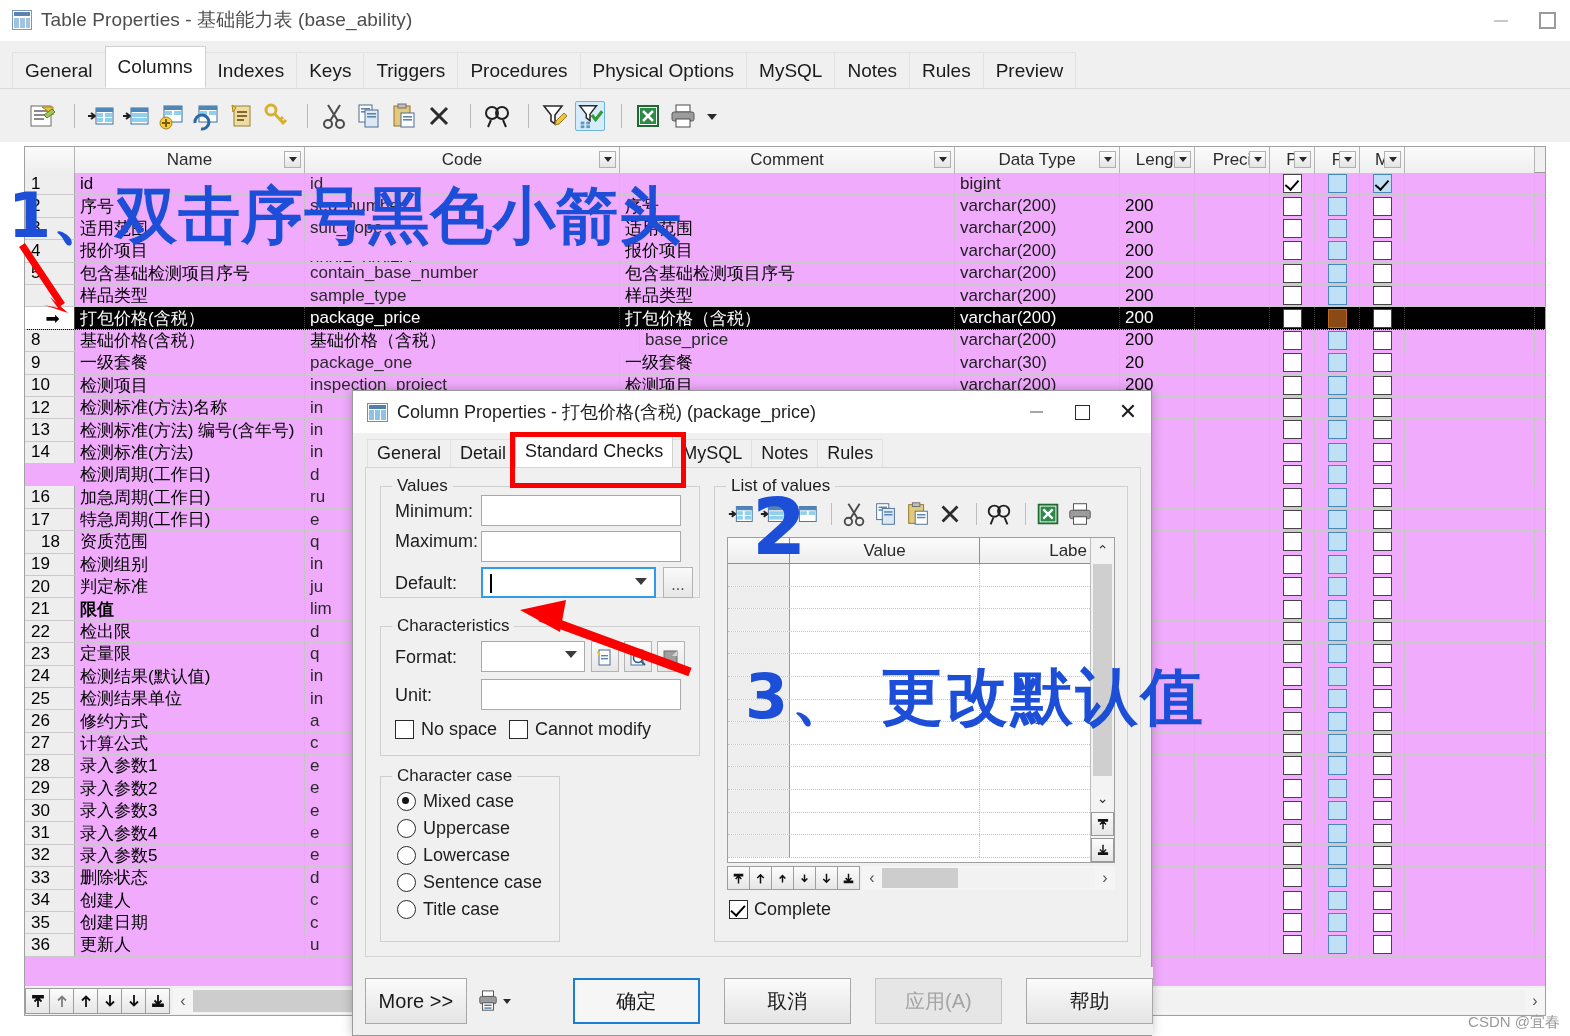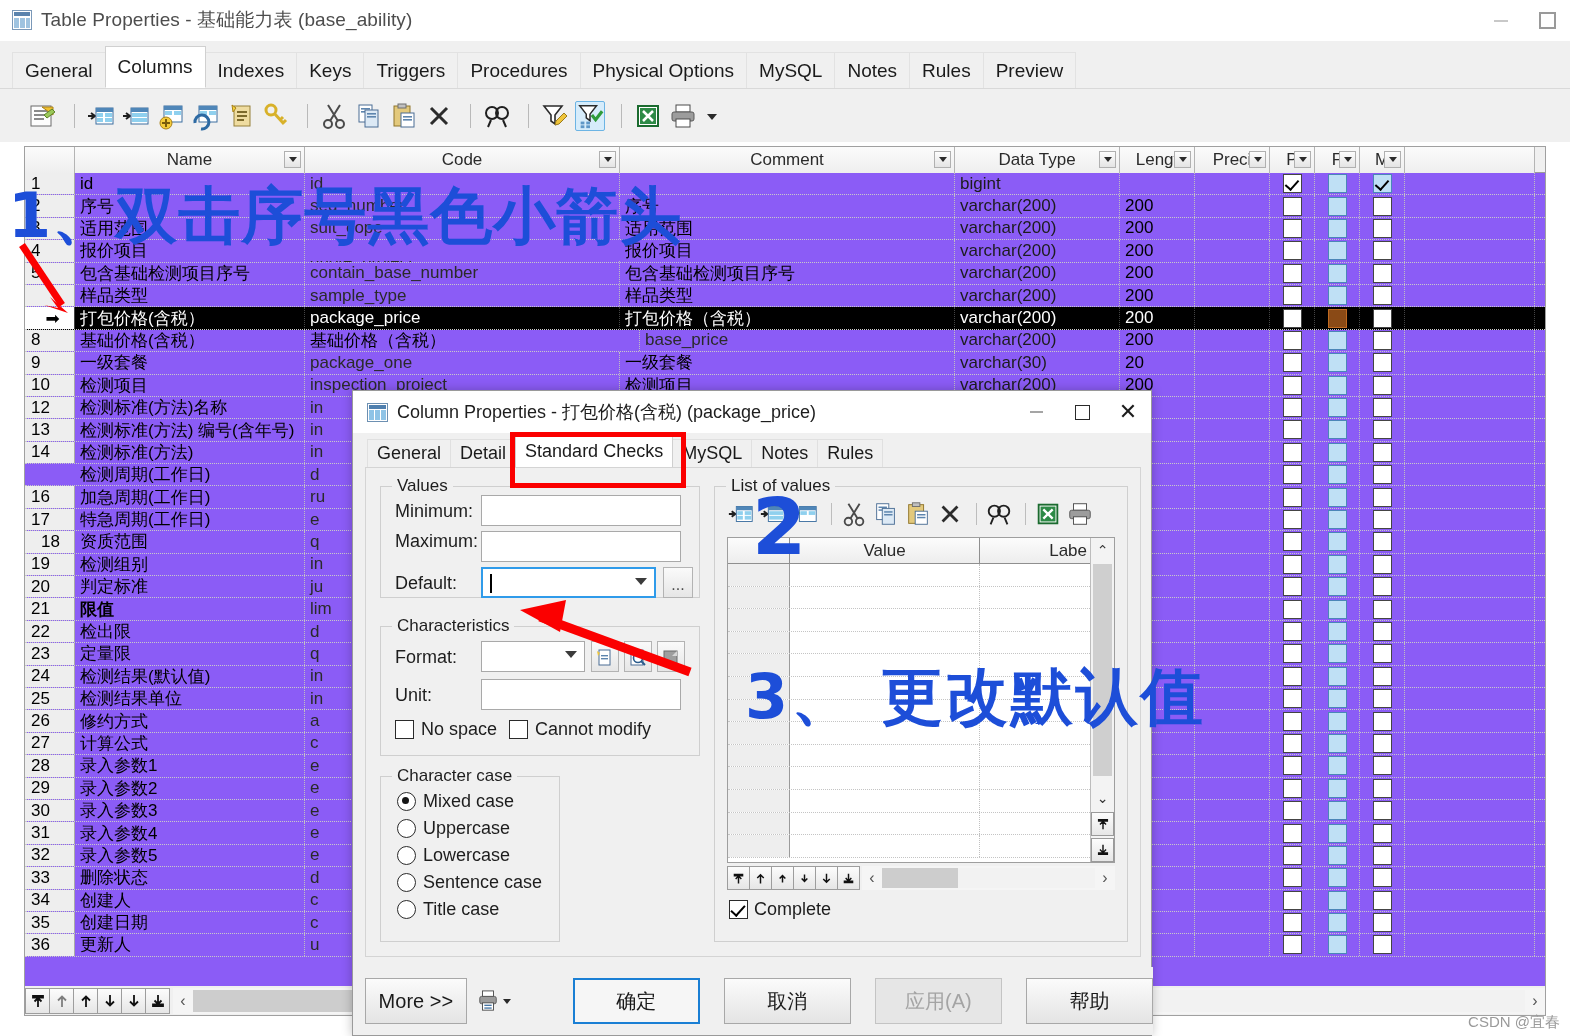--- a/index.html
+++ b/index.html
@@ -61,21 +61,21 @@
     background:#f0f0f0; display:flex; align-items:center; padding-left:28px;
   }
   .tool { width:30px; height:30px; margin-right:5px; position:relative; flex:none; }
   .tool svg { display:block; }
   .tsep { width:1px; height:24px; background:#b9b9b9; margin:0 11px; flex:none; }
   .tool.sel { background:#d6ecfb; border:1px solid #6cb4e4; border-radius:2px; }
 
   
   .grid {
     position:absolute; left:24px; top:146px; width:1522px; height:842px;
-    background:#8b5cf6; border:1px solid #a0a0a0; overflow:hidden;
+    background:#f0abfc; border:1px solid #a0a0a0; overflow:hidden;
   }
   .ghead { display:flex; height:26px; background:#f0f0f0; border-bottom:1px solid #9b9b9b; }
   .gh {
     display:flex; align-items:center; justify-content:center; position:relative;
     font-size:17px; color:#2b2b2b; background:linear-gradient(#fbfbfb,#eeeeee);
     border-right:1px solid #b4b4b4; height:26px;
   }
   .gh .drop {
     position:absolute; right:3px; top:4px; width:17px; height:17px;
     background:linear-gradient(#fdfdfd,#e4e4e4); border:1px solid #b0b0b0;

